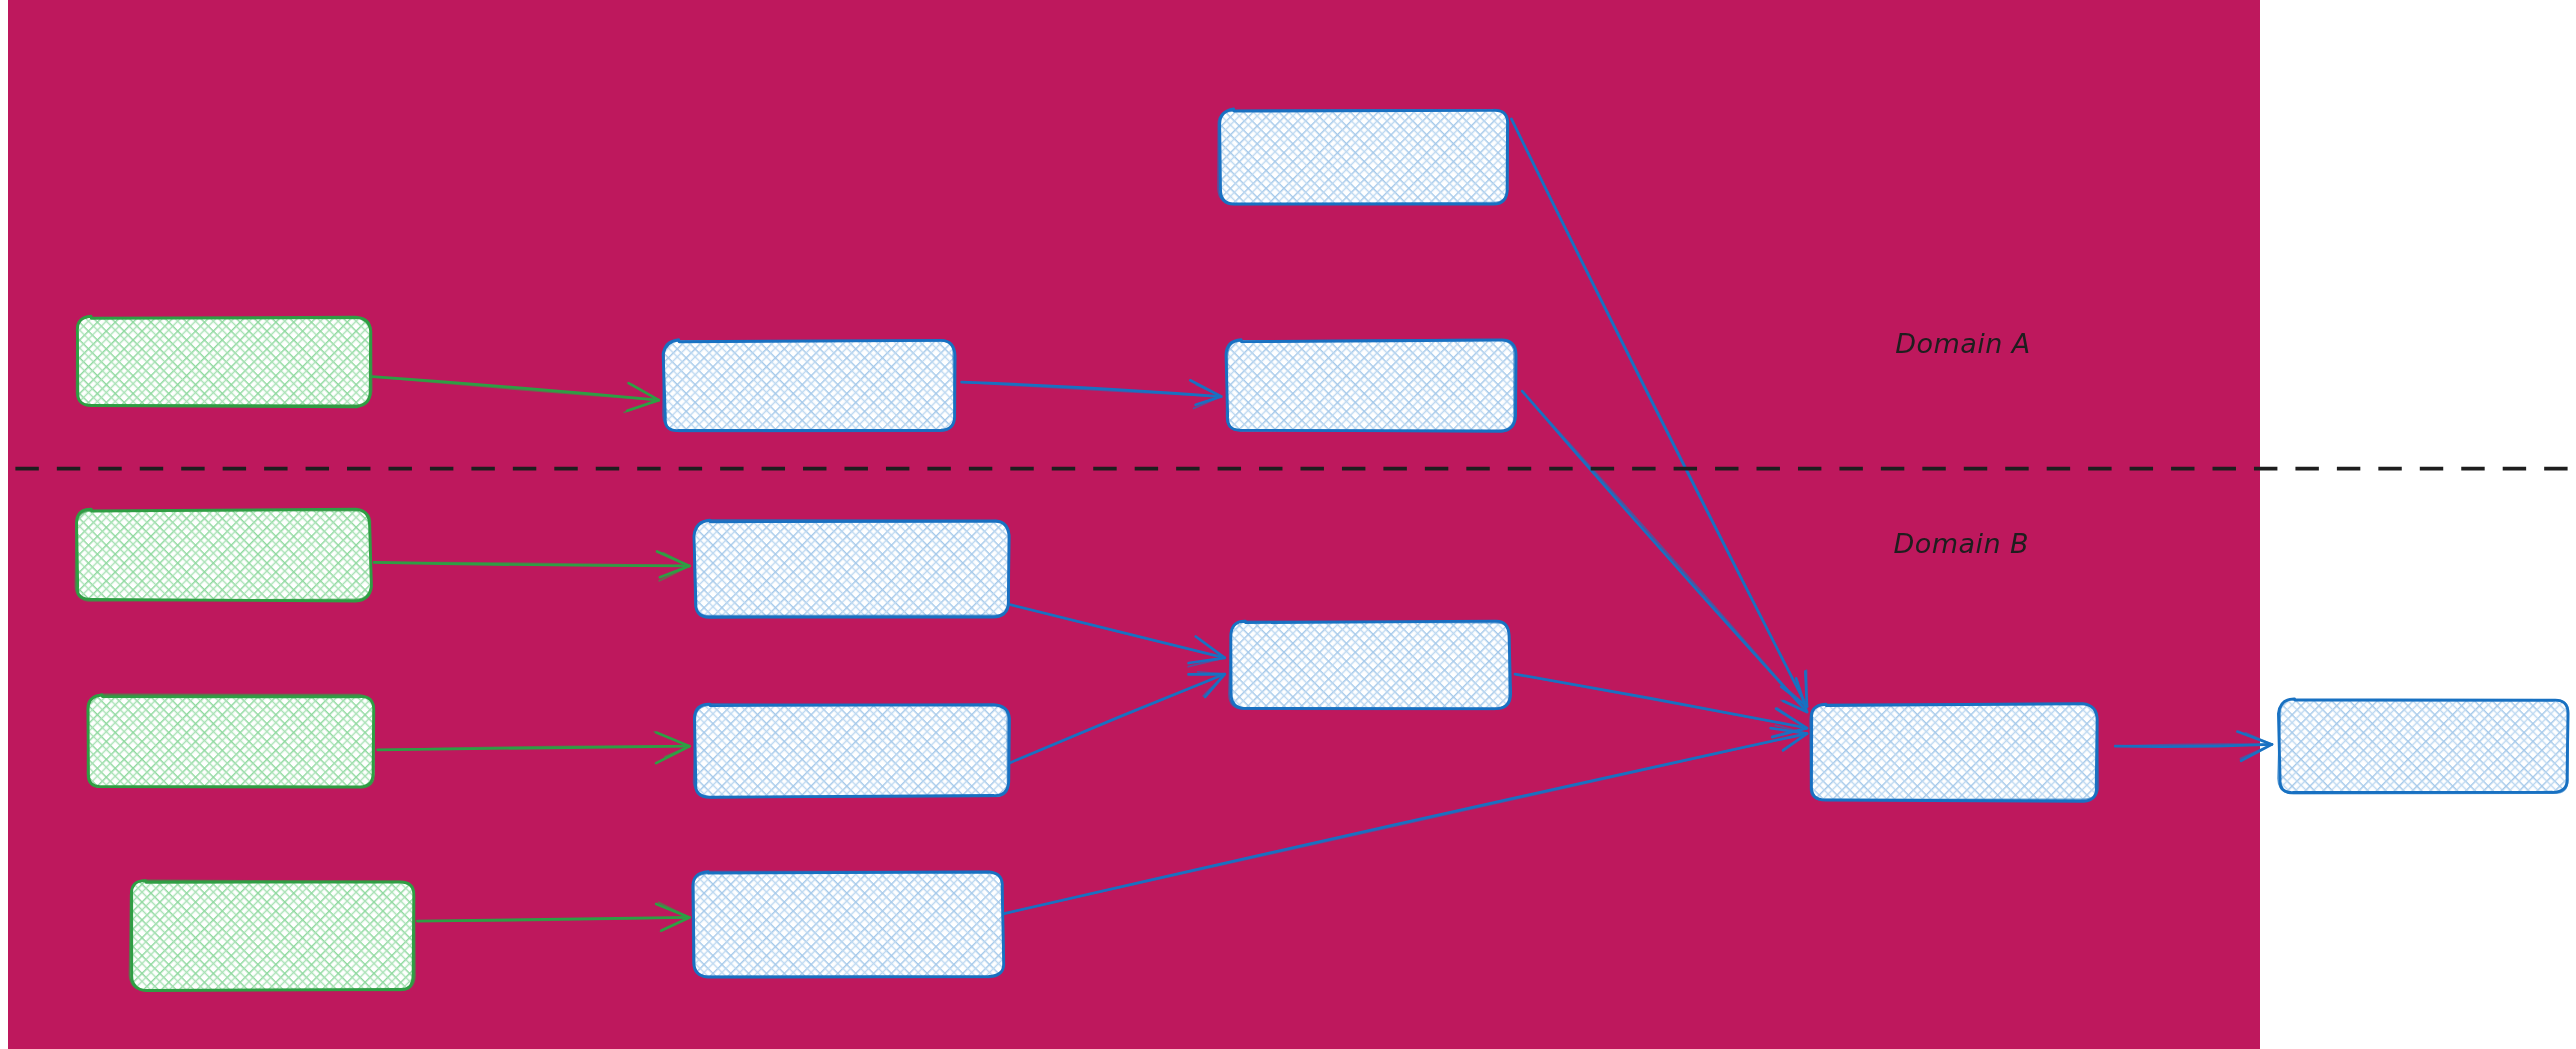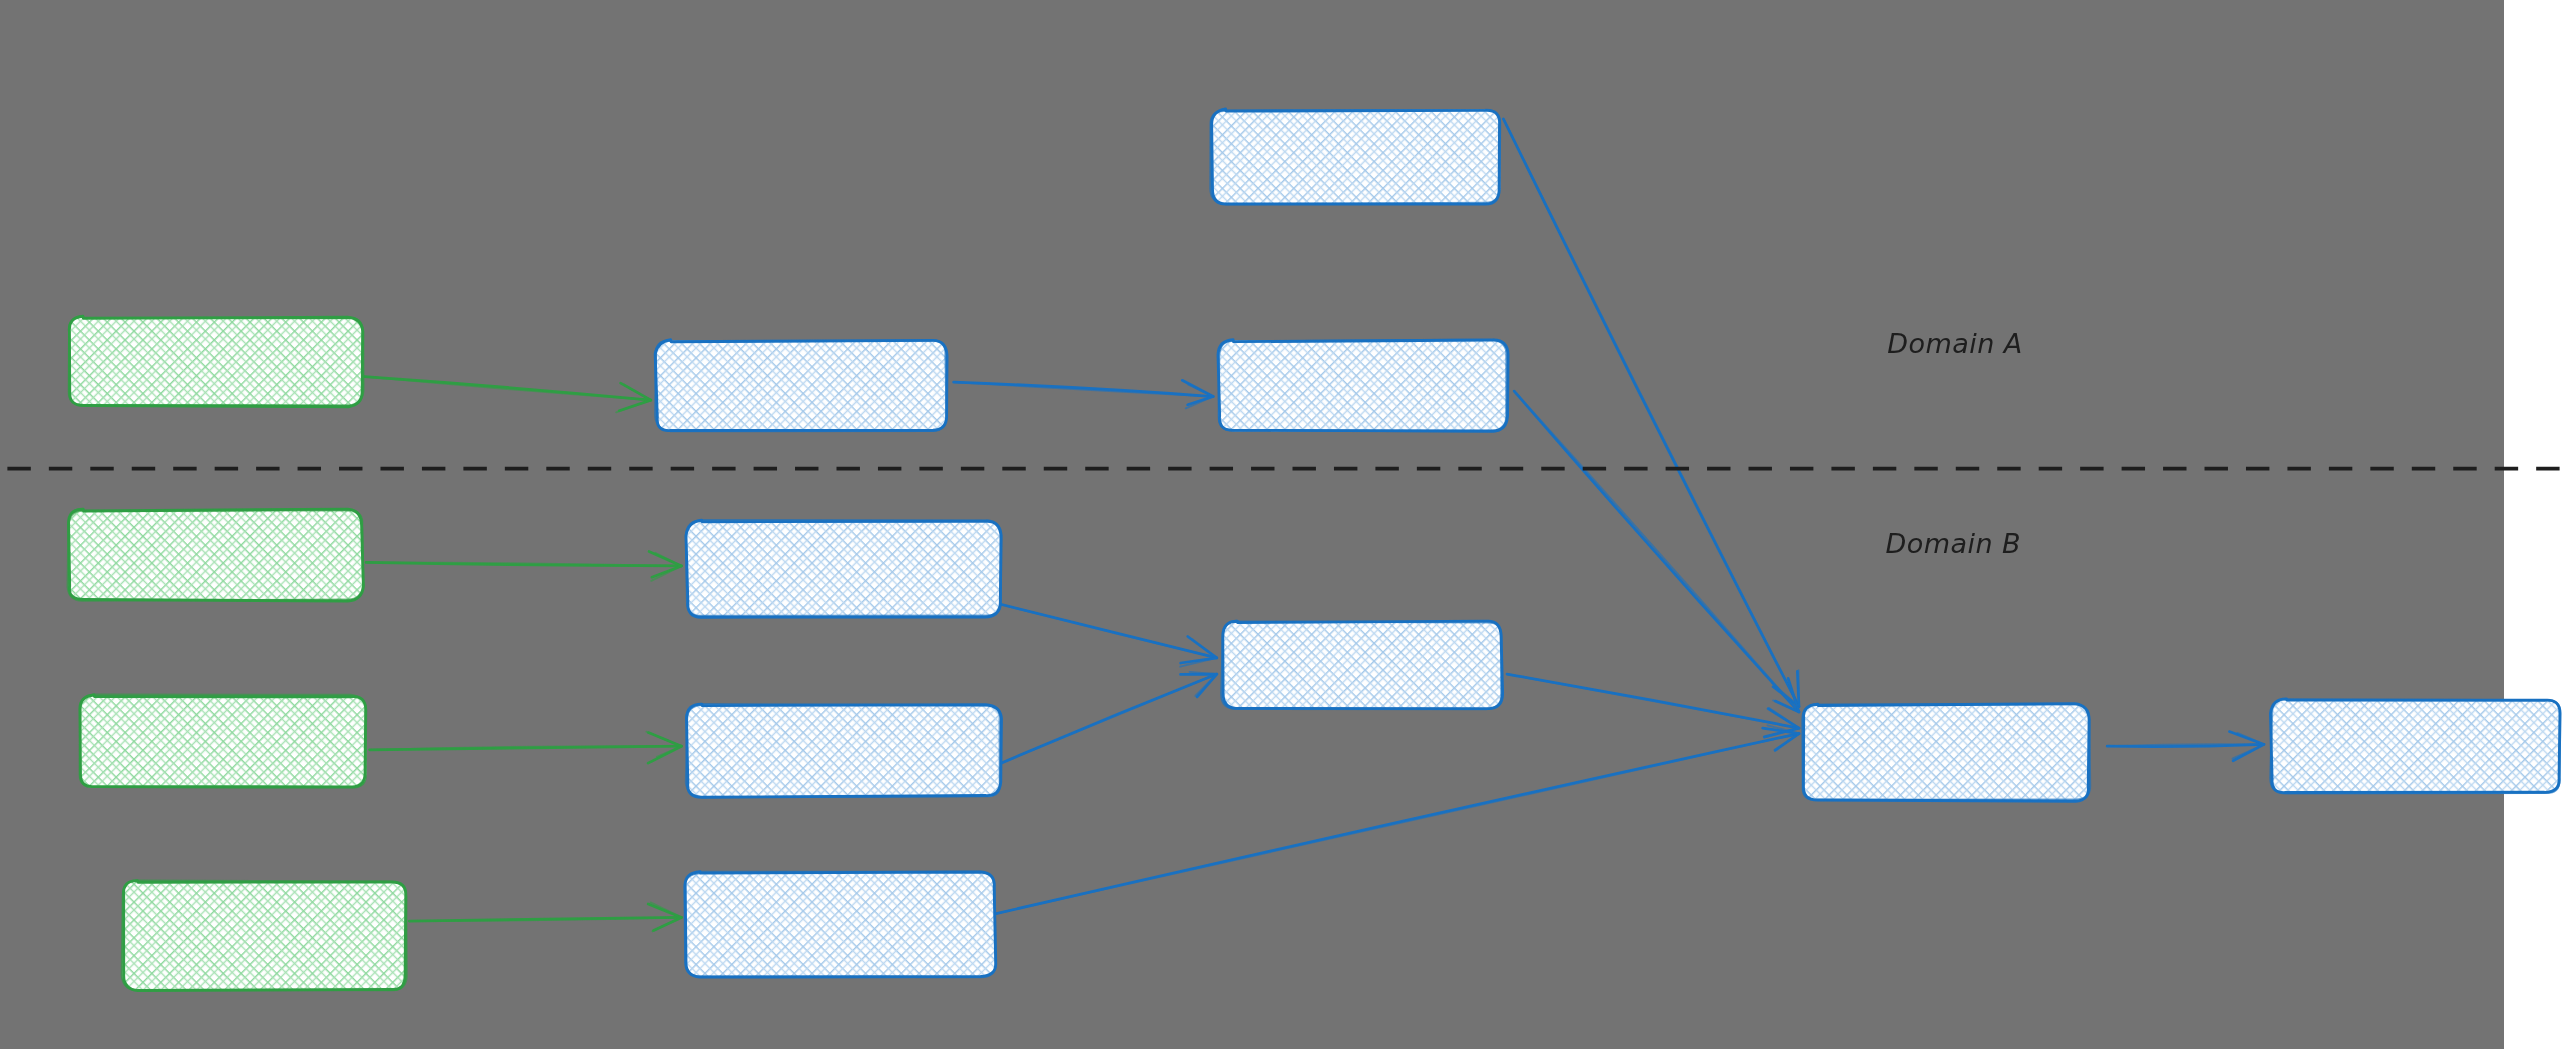--- a/index.html
+++ b/index.html
@@ -8,23 +8,24 @@
     background: #ffffff;
   }
   body {
     width: 2576px;
     height: 1049px;
     overflow: hidden;
     font-family: "Liberation Sans", sans-serif;
   }
   #canvas-root {
     position: relative;
-    width: 2504px;
+    width: 2252px;
     height: 1049px;
-    background: #737373;
+    background: #be185d;
+    margin-left: 8px;
   }
   #diagram-svg {
     position: absolute;
     top: 0;
     left: 0;
     width: 2576px;
     height: 1049px;
     display: block;
   }
   .domain-label {

